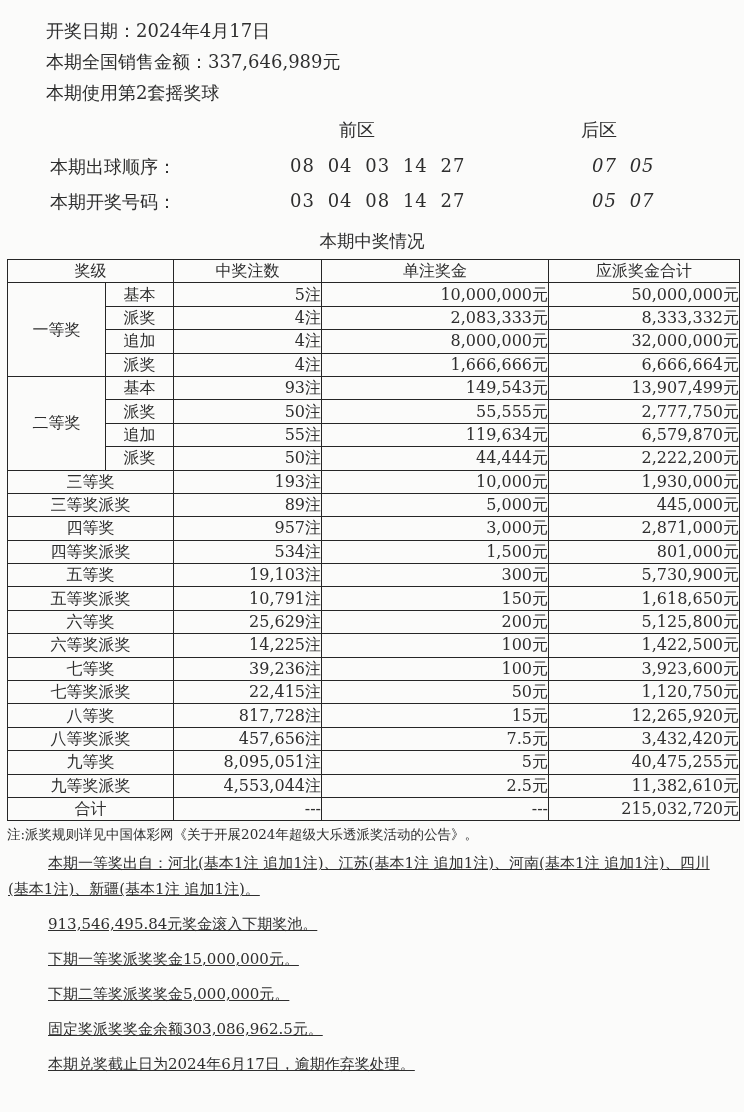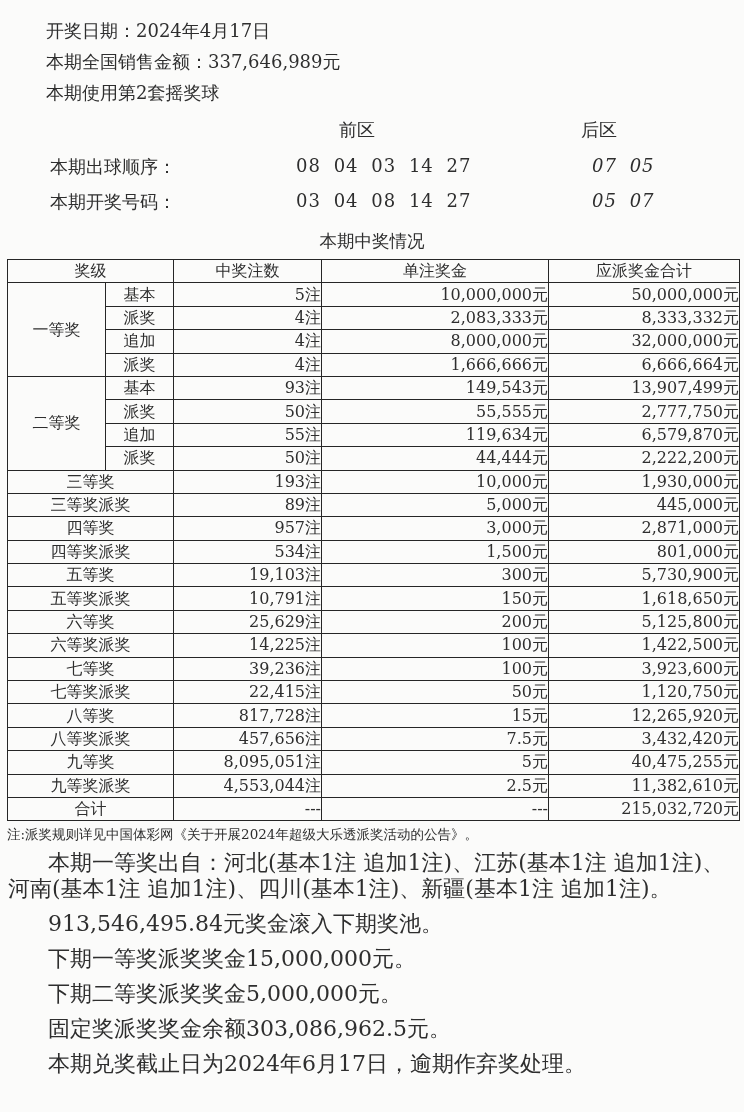--- a/index.html
+++ b/index.html
@@ -20,21 +20,21 @@
     line-height: 21px;
     white-space: pre;
   }
 
   
   .zones { position: relative; height: 110px; font-size: 18px; }
   .zones .abs { position: absolute; white-space: pre; }
   .zone-front-label { left: 339px; top: 5px; text-align: center; }
   .zone-back-label  { left: 581px; top: 5px; }
   .row-label   { left: 50px; }
-  .front-nums  { left: 296px; letter-spacing: 1px; word-spacing: 6px; text-align: right; }
+  .front-nums  { left: 290px; letter-spacing: 1px; word-spacing: 6px; text-align: right; }
   .back-nums   { left: 592px; letter-spacing: 1px; word-spacing: 6px; font-style: italic; }
   .r1 { top: 42px; }
   .r2 { top: 77px; }
 
   .table-title {
     text-align: center;
     font-size: 17.5px;
     line-height: 24px;
     margin-top: 6px;
   }
@@ -61,23 +61,24 @@
 
   
   .note-small {
     margin: 5px 0 0 7px;
     font-size: 13.5px;
     line-height: 17px;
     white-space: pre;
   }
   .para {
     margin: 9px 14px 0 8px;
-    font-size: 22px;
+    font-size: 15px;
     line-height: 26px;
     text-indent: 40px;
+    text-decoration: underline;
   }
   .para.first { margin-top: 7px; }
 </style>
 </head>
 <body>
 
 <div class="page">
 
   <p class="info-line">开奖日期：2024年4月17日</p>
   <p class="info-line">本期全国销售金额：337,646,989元</p>

